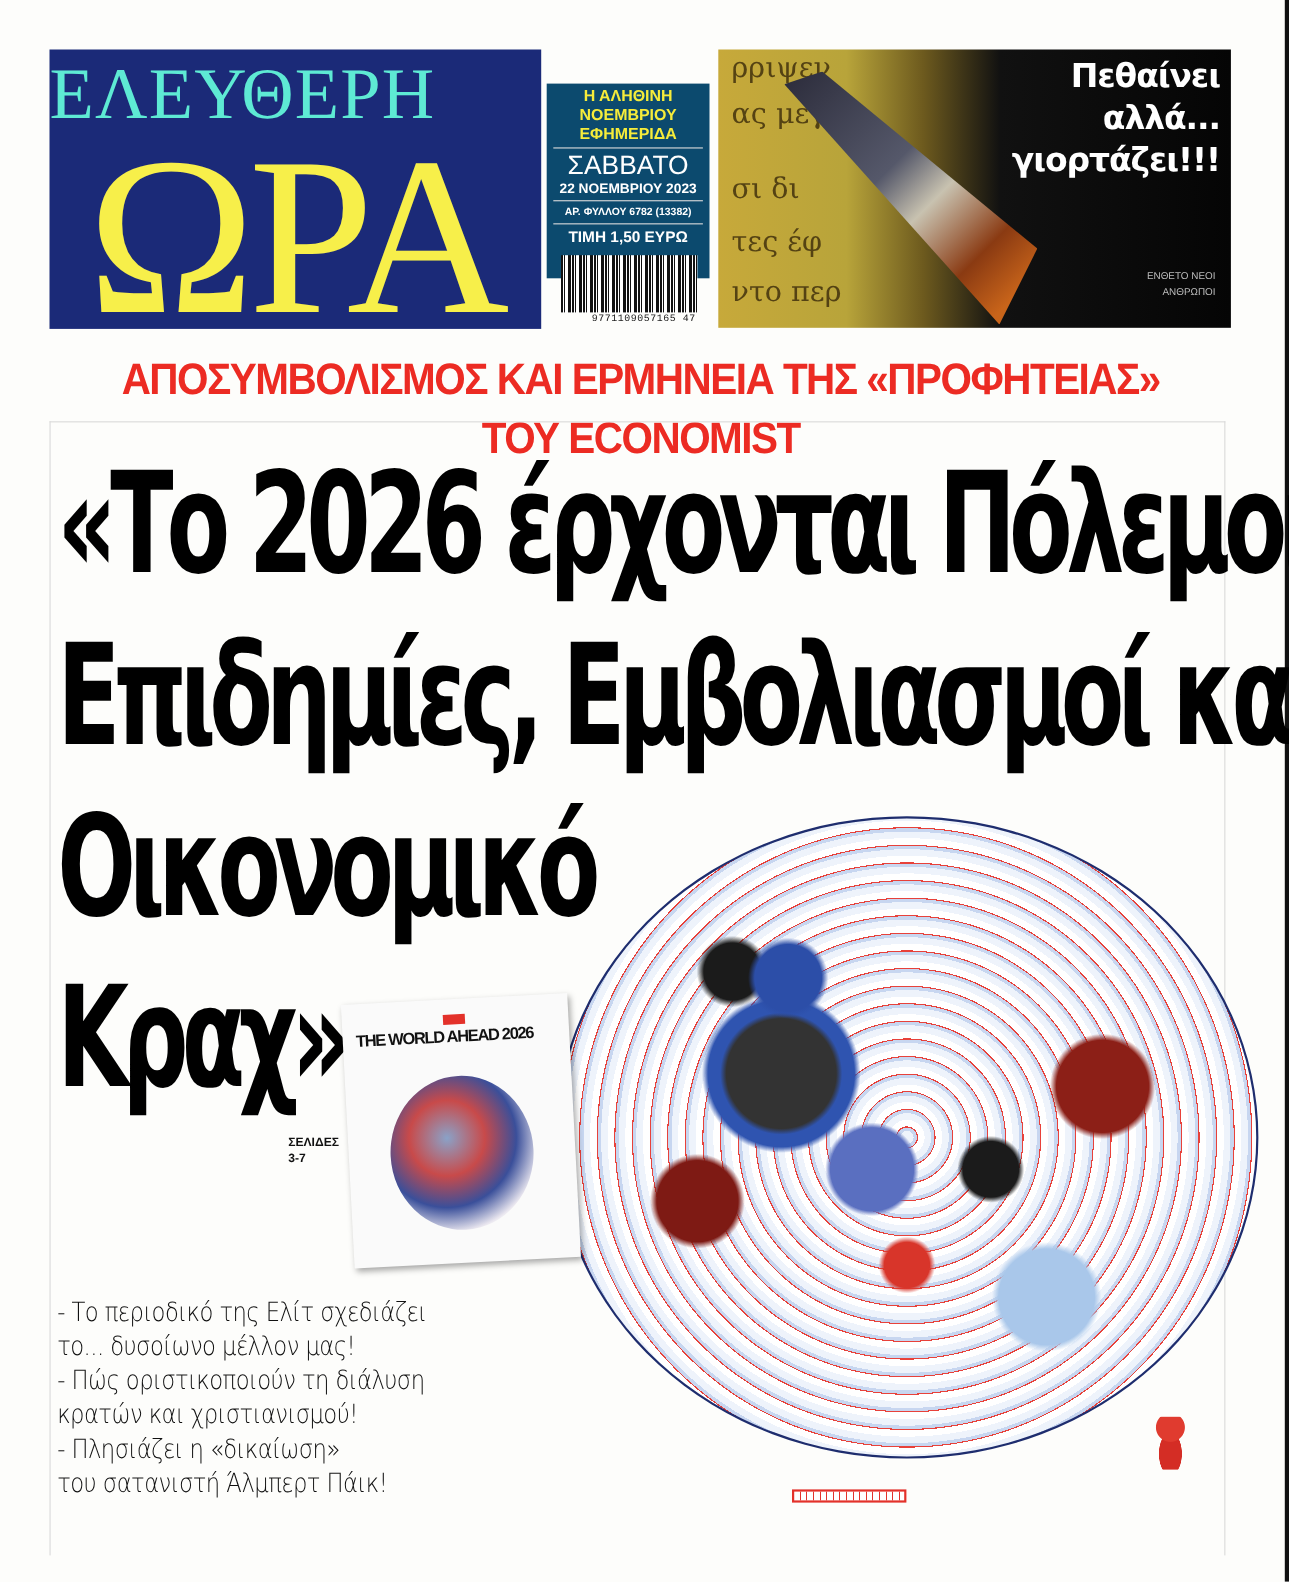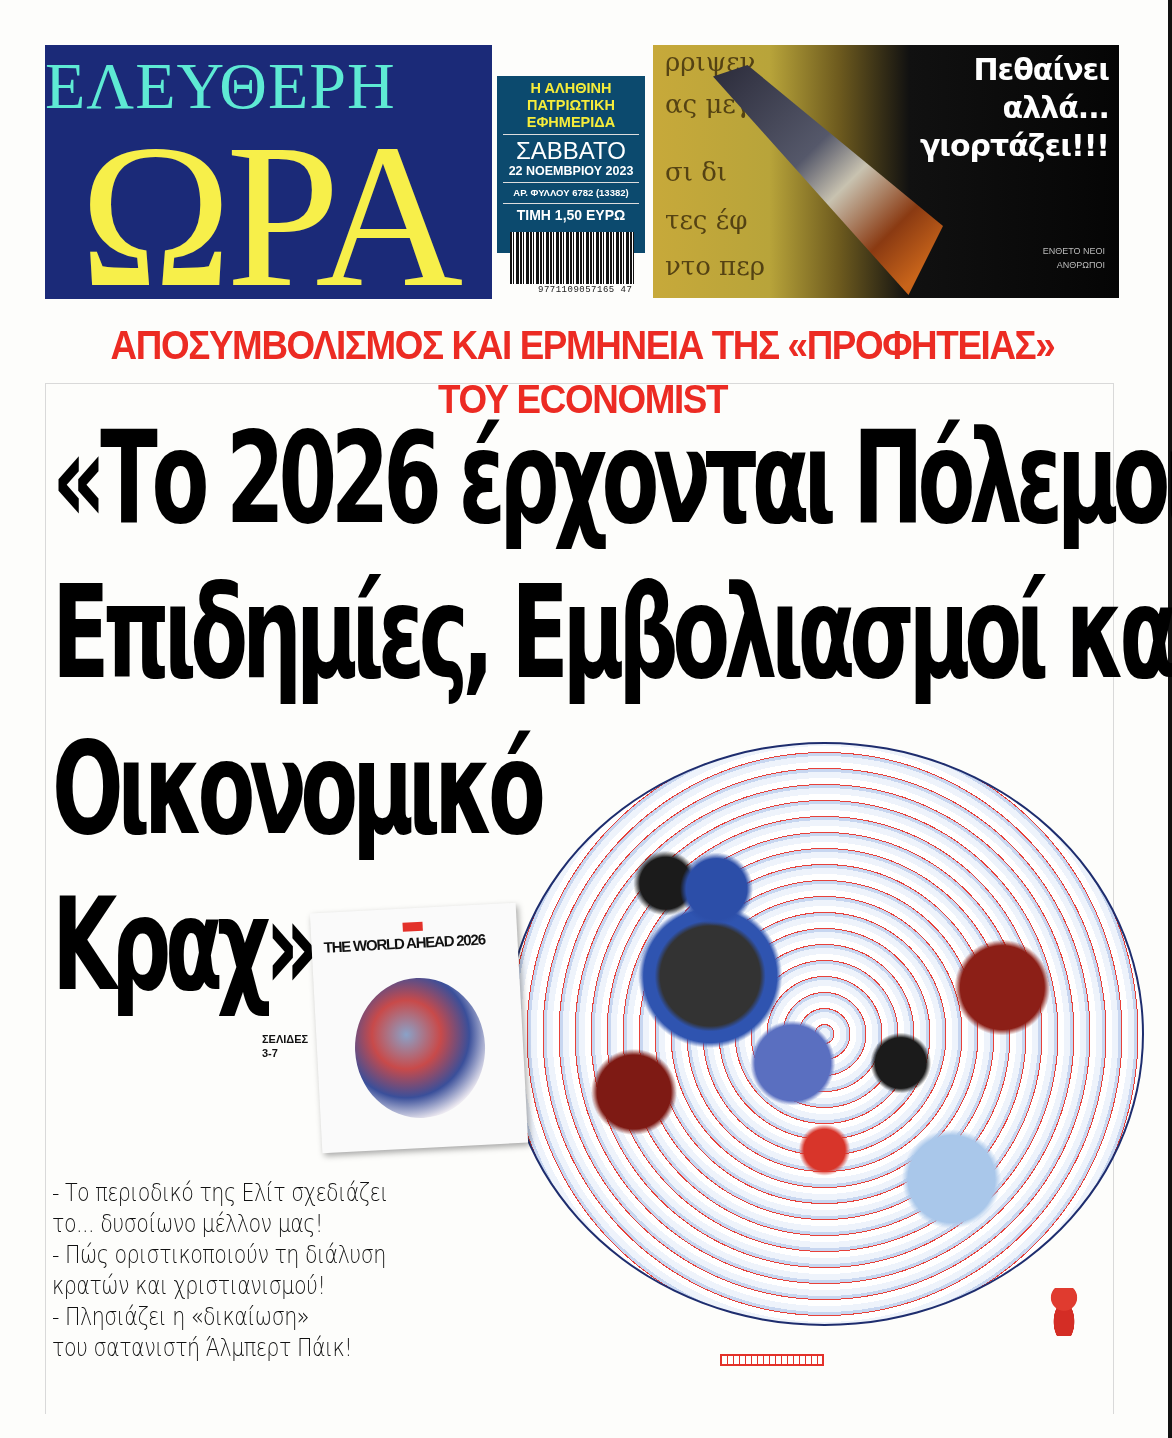--- a/index.html
+++ b/index.html
@@ -110,21 +110,21 @@
 <div class="right-edge"></div>
 
 <div class="mast">
   <div class="mast-top">ΕΛΕΥΘΕΡΗ</div>
   <div class="mast-main">ΩΡΑ</div>
 </div>
 
 <div class="info">
   <div class="tag">
     <div>Η ΑΛΗΘΙΝΗ</div>
-    <div>ΠΑΤΡΙΩΤΙΚΗ</div>
+    <div>ΝΟΕΜΒΡΙΟΥ</div>
     <div>ΕΦΗΜΕΡΙΔΑ</div>
   </div>
   <hr>
   <div class="day">ΣΑΒΒΑΤΟ</div>
   <div class="date">22 ΝΟΕΜΒΡΙΟΥ 2023</div>
   <hr>
   <div class="issue">ΑΡ. ΦΥΛΛΟΥ 6782 (13382)</div>
   <hr>
   <div class="price">ΤΙΜΗ 1,50 ΕΥΡΩ</div>
 </div>

